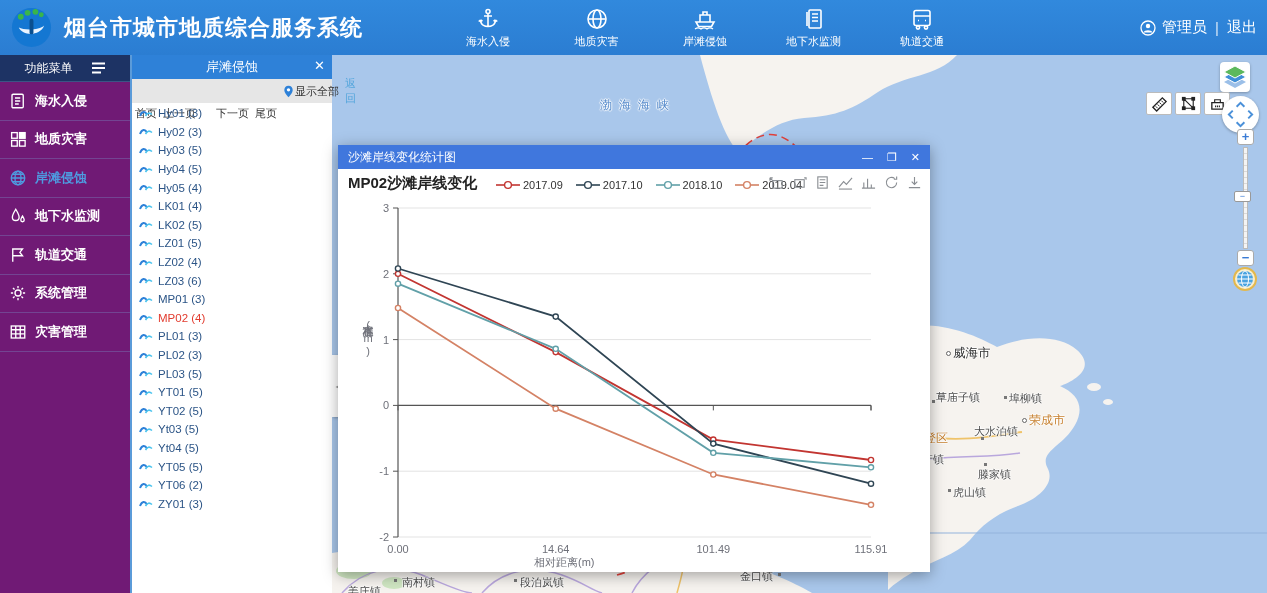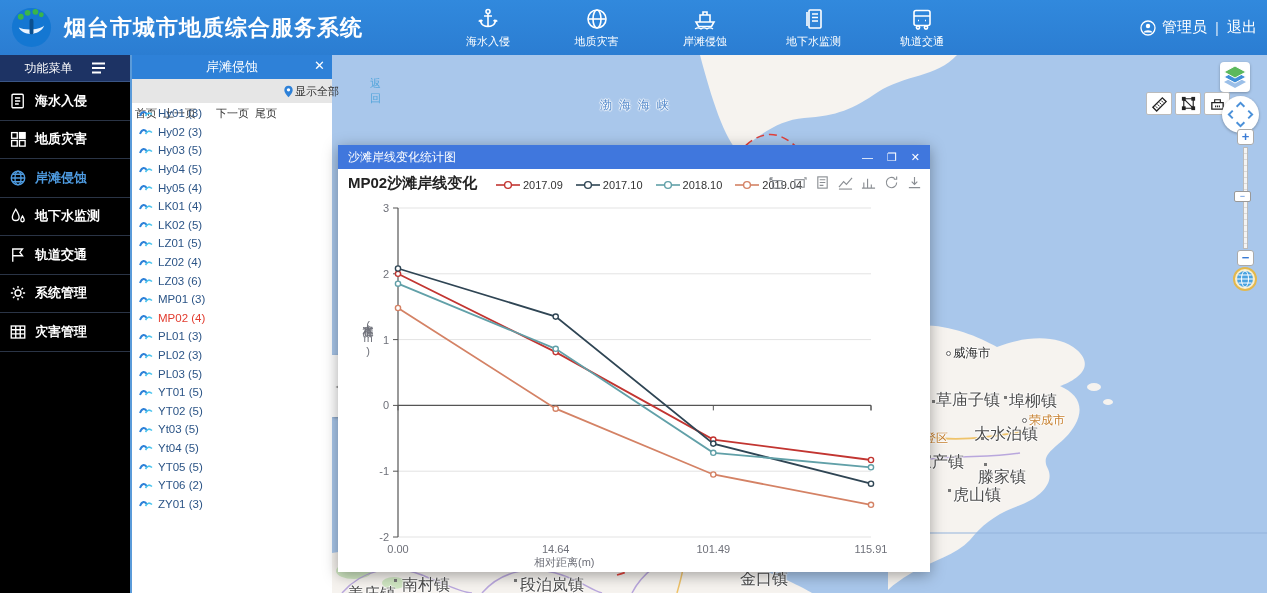--- a/index.html
+++ b/index.html
@@ -9,43 +9,43 @@
   .header{position:absolute;left:0;top:0;width:1267px;height:55px;background:linear-gradient(#3189dd,#2b7dd2);color:#fff;z-index:50;}
   .logo{position:absolute;left:10px;top:6px;}
   .app-title{position:absolute;left:64px;top:13px;font-size:22px;font-weight:bold;letter-spacing:1px;}
   .top-nav{position:absolute;left:450px;top:6px;width:510px;display:flex;justify-content:space-between;}
   .top-nav .nav-item{width:76px;text-align:center;cursor:pointer;color:#fff;}
   .top-nav .nav-item .nicon{height:26px;display:flex;align-items:center;justify-content:center;}
   .top-nav .nav-item .nlabel{font-size:11px;margin-top:2px;}
   .header-right{position:absolute;right:10px;top:18px;font-size:15px;display:flex;align-items:center;gap:6px;}
   .header-right .sep{opacity:.8;margin:0 2px;}
   
-  .sidebar{position:absolute;left:0;top:55px;width:130px;height:538px;background:#000000;z-index:40;color:#fff;}
+  .sidebar{position:absolute;left:0;top:55px;width:130px;height:538px;background:#701a75;z-index:40;color:#fff;}
   .sidebar-header{height:27px;display:flex;align-items:center;justify-content:center;gap:18px;font-size:12px;border-bottom:1px solid #3a5585;background:#1d3364;}
   .side-item{height:38.5px;display:flex;align-items:center;gap:8px;padding-left:9px;font-size:13px;font-weight:bold;border-bottom:1px solid rgba(120,150,200,.35);cursor:pointer;}
   .side-item.active{color:#4e9be0;}
   .side-item svg{flex:0 0 auto;}
   
   .panel{position:absolute;left:130px;top:55px;width:202px;height:538px;background:#fff;z-index:41;border-left:2px solid #5b9bd9;}
   .panel-title{height:24px;background:#2e81d8;color:#fff;font-size:13px;display:flex;align-items:center;justify-content:center;position:relative;}
   .panel-close{position:absolute;right:7px;top:3px;font-size:13px;cursor:pointer;}
   .panel-pagination{height:24px;background:#e6e6e6;display:flex;align-items:center;font-size:11px;color:#333;padding:0 3px;gap:6px;}
   .pg-item{cursor:pointer;white-space:nowrap;margin-top:45px;}
   .pg-showall{display:flex;align-items:center;cursor:pointer;white-space:nowrap;}
-  .pg-back{color:#55a6dc;cursor:pointer;margin-left:25px;}
+  .pg-back{color:#55a6dc;cursor:pointer;}
   .panel-count{height:19px;font-size:11.5px;color:#e23b2e;text-align:right;padding:3px 8px 0 0;}
   .panel-list{padding-top:1px;}
   .list-item{height:18.6px;display:flex;align-items:center;gap:5px;padding-left:7px;font-size:11.5px;color:#2b5486;cursor:pointer;}
   .list-item.hl{color:#e23b2e;}
   
   .map{position:absolute;left:332px;top:55px;width:935px;height:538px;background:#a9c7eb;overflow:hidden;z-index:1;}
   .map-label{position:absolute;white-space:nowrap;text-shadow:1px 0 1px #fff,-1px 0 1px #fff,0 1px 1px #fff,0 -1px 1px #fff;}
   .lbl-sea{color:#4f86c9;font-size:12px;letter-spacing:7px;}
   .lbl-city{color:#333;font-size:12.5px;}
-  .lbl-town{color:#4c4c4c;font-size:16px;text-align:center;}
+  .lbl-town{color:#4c4c4c;font-size:11px;text-align:center;}
   .lbl-district{color:#c7802f;font-size:12px;}
   .map-dot{position:absolute;width:3px;height:3px;background:#777;}
   .city-marker{display:inline-block;width:5px;height:5px;border:1.2px solid #666;border-radius:50%;background:#fff;margin-right:2px;vertical-align:1px;}
   .collapse-tab{position:absolute;left:0px;top:300px;width:13px;height:62px;background:#fff;border-radius:0 6px 6px 0;box-shadow:1px 1px 3px rgba(0,0,0,.25);display:flex;align-items:center;justify-content:center;color:#999;font-size:8px;cursor:pointer;z-index:5;}
   
   .layers-btn{position:absolute;left:888px;top:7px;width:30px;height:30px;background:#fff;border-radius:4px;box-shadow:0 1px 3px rgba(0,0,0,.3);display:flex;align-items:center;justify-content:center;cursor:pointer;z-index:6;}
   .measure-bar{position:absolute;left:814px;top:37px;display:flex;gap:3px;z-index:6;}
   .measure-btn{width:26px;height:23px;background:#fff;border:1px solid #bbb;border-radius:2px;display:flex;align-items:center;justify-content:center;cursor:pointer;}
   .pan-circle{position:absolute;left:890px;top:41px;width:37px;height:37px;background:#fff;border-radius:50%;box-shadow:0 1px 3px rgba(0,0,0,.3);display:flex;align-items:center;justify-content:center;cursor:pointer;z-index:6;}
   .zoom-btn{position:absolute;left:905px;width:17px;height:16px;background:#fff;border:1px solid #aaa;border-radius:3px;color:#3a7bd5;font-size:13px;line-height:13px;text-align:center;cursor:pointer;z-index:6;font-weight:bold;}

